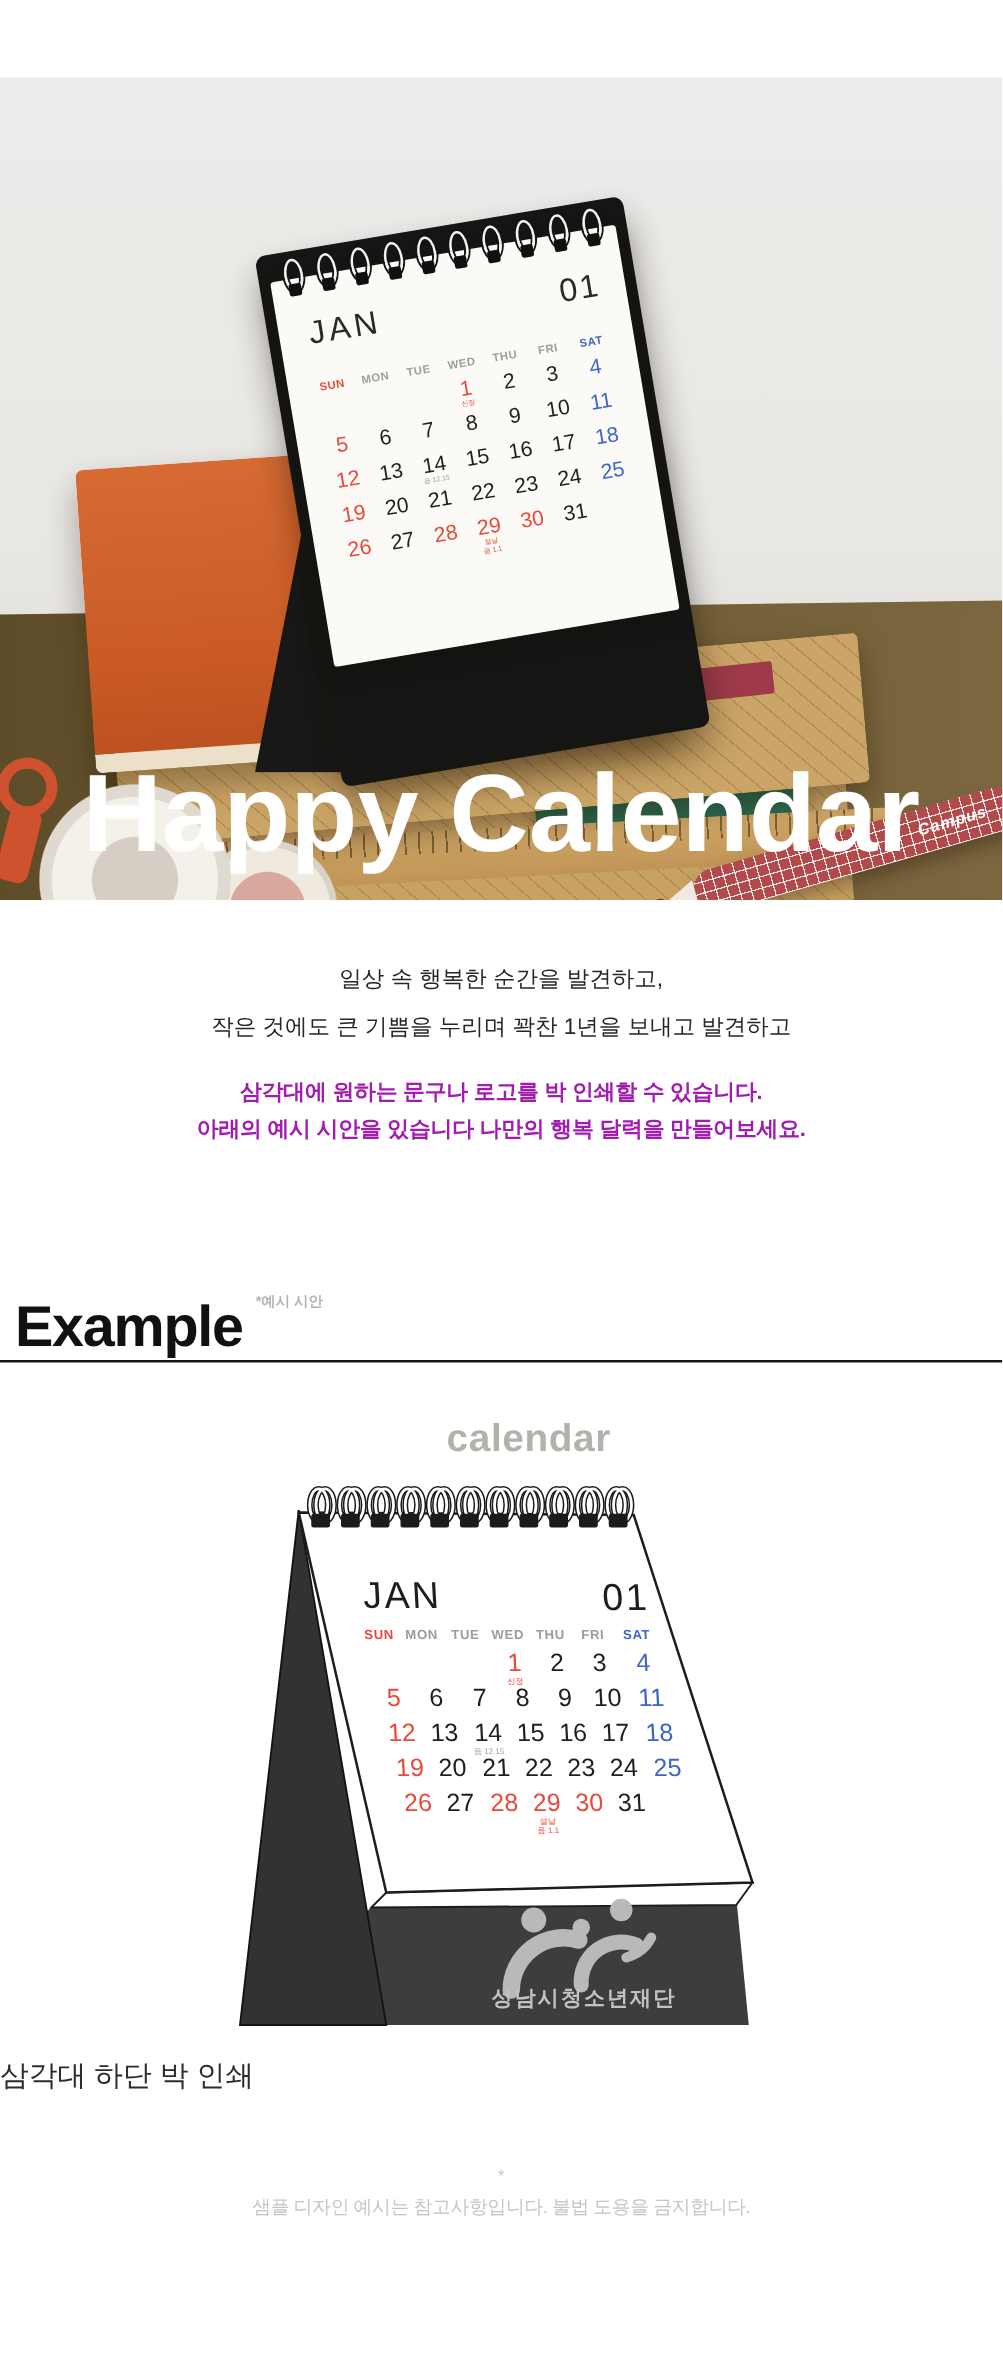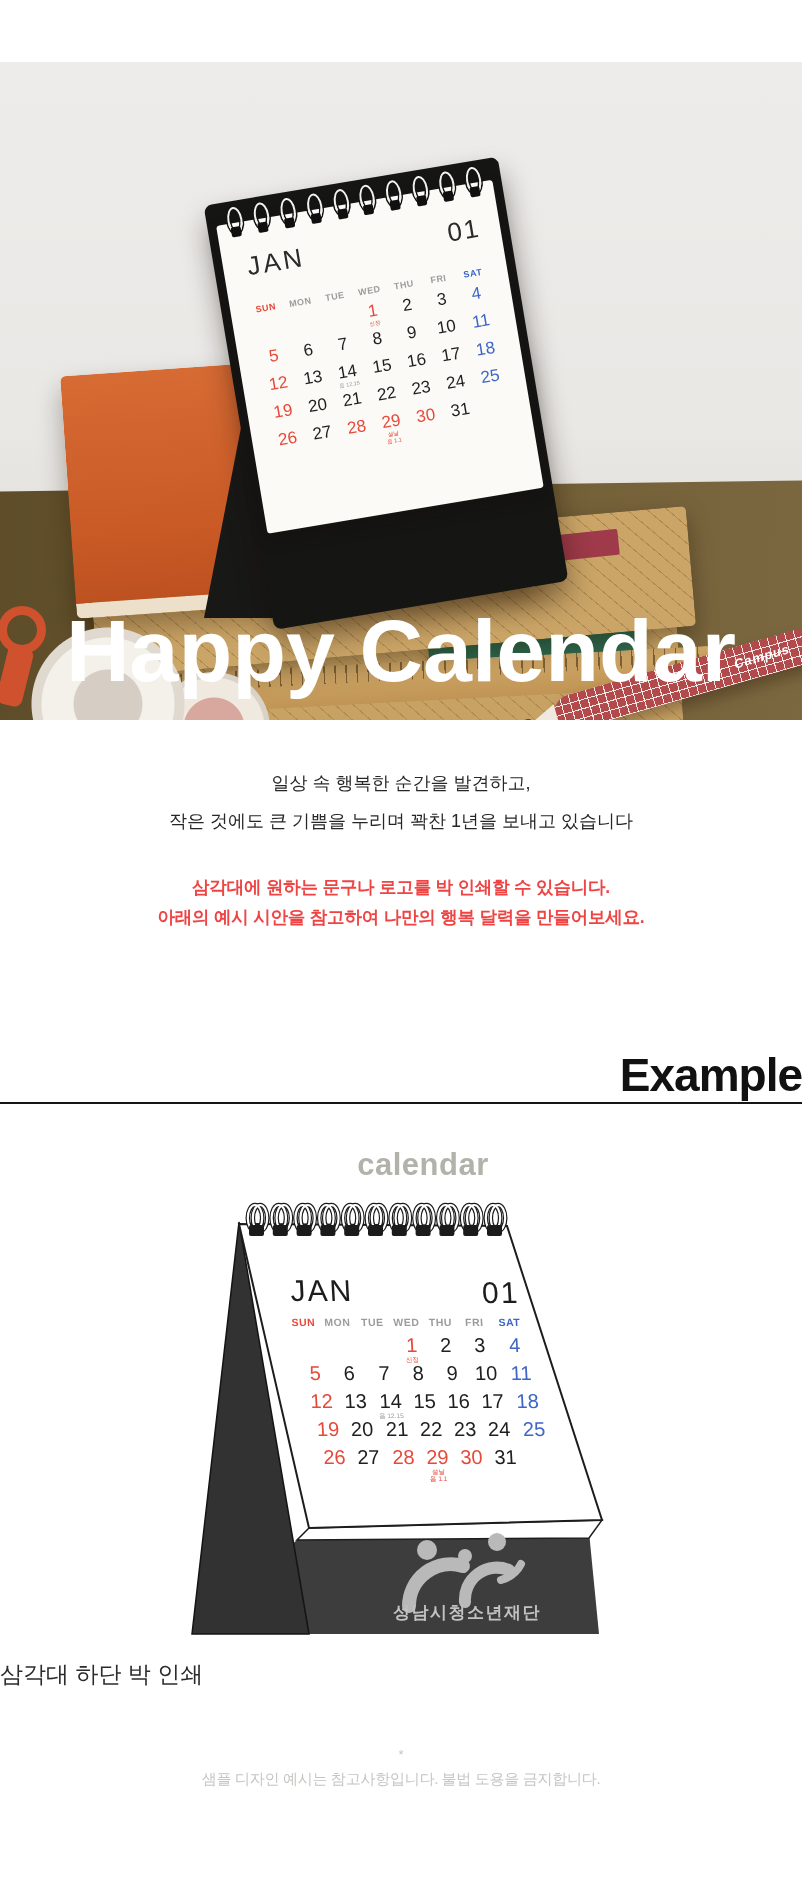--- a/index.html
+++ b/index.html
@@ -80,24 +80,24 @@
         border-color:transparent #efe9e2 transparent transparent;}
   .pen::after{content:"";position:absolute;left:-34px;top:12px;width:12px;height:12px;border-radius:50%;background:#8e1f1f;}
   .pen-label{position:absolute;right:26px;top:9px;color:#fff;font-size:13px;font-weight:700;font-style:italic;letter-spacing:1px;}
   .hero-title{position:absolute;left:0;right:0;bottom:8px;margin:17px;z-index:9;text-align:center;
         color:#fff;font-size:88px;font-weight:800;letter-spacing:0;line-height:1;}
 
   
   .intro{margin-top:44px;text-align:center;font-size:18px;line-height:38px;color:#262626;}
   .intro p{margin:0;}
   .intro .b{font-weight:800;}
-  .notice{margin-top:32px;text-align:center;font-size:17.5px;line-height:30px;font-weight:700;color:#ef4444;letter-spacing:-0.2px;}
+  .notice{margin-top:18px;text-align:center;font-size:17.5px;line-height:30px;font-weight:700;color:#a21caf;letter-spacing:-0.2px;}
   .notice p{margin:0;}
 
-  .example-head{margin-top:118px;text-align:right;height:50px;margin-left:12px;}
+  .example-head{margin-top:118px;text-align:left;height:50px;margin-left:12px;}
   .ex-wrap{position:relative;display:inline-block;}
   .ex-heading{margin:0;font-size:46px;font-weight:800;letter-spacing:-1px;color:#111;line-height:50px;display:inline-block;}
   .ex-sup{position:absolute;right:-64px;top:-2px;font-size:11.5px;font-weight:700;color:#b7b4ae;letter-spacing:0;}
   .rule{border:none;border-top:2px solid #151515;margin:2px 0 0 0;width:100%;}
   .cal-label{margin-top:44px;text-align:center;font-size:31px;font-weight:800;letter-spacing:.5px;color:#b2b2ab;line-height:34px;padding-left:44px;}
 
   
   .example-scene{position:relative;width:540px;height:445px;margin:20px auto 0;transform:translateX(6px);}
   .example-scene svg{position:absolute;inset:0;}
   .ex-content{position:absolute;left:102px;top:22px;width:268px;height:300px;
@@ -204,26 +204,26 @@
     <div class="tape2"></div>
     <div class="clip"></div>
     <div class="pen">
       <span class="pen-label">Campus</span>
     </div>
     <h1 class="hero-title">Happy Calendar</h1>
   </section>
 
   <section class="intro">
     <p>일상 속 행복한 순간을 발견하고,</p>
-    <p>작은 것에도 큰 기쁨을 누리며 꽉찬 1년을 보내고 있습니다</p>
+    <p>작은 것에도 큰 기쁨을 누리며 꽉찬 1년을 보내고 발견하고</p>
   </section>
 
   <section class="notice">
     <p>삼각대에 원하는 문구나 로고를 박 인쇄할 수 있습니다.</p>
-    <p>아래의 예시 시안을 참고하여 나만의 행복 달력을 만들어보세요.</p>
+    <p>아래의 예시 시안을 있습니다 나만의 행복 달력을 만들어보세요.</p>
   </section>
 
   <div class="example-head">
     <span class="ex-wrap">
       <h2 class="ex-heading">Example</h2>
       <span class="ex-sup">*예시 시안</span>
     </span>
   </div>
   <hr class="rule">
 

